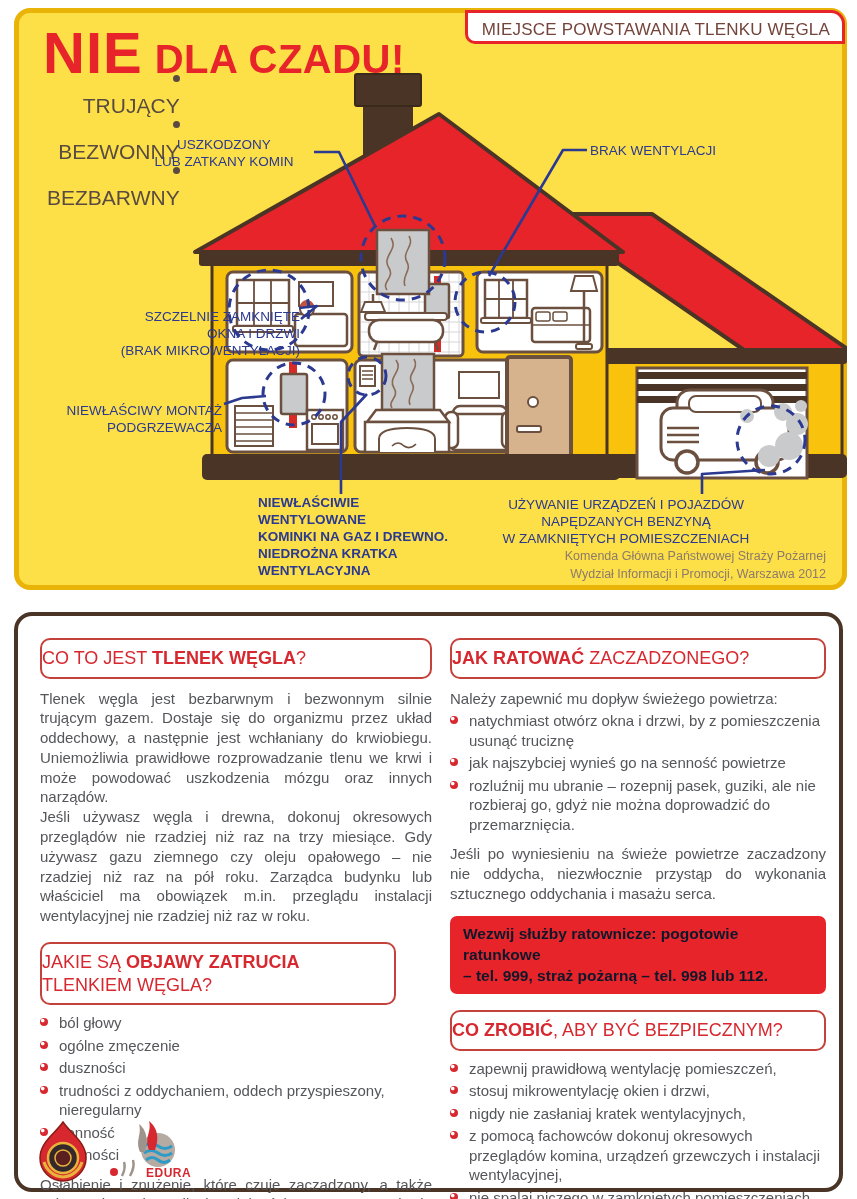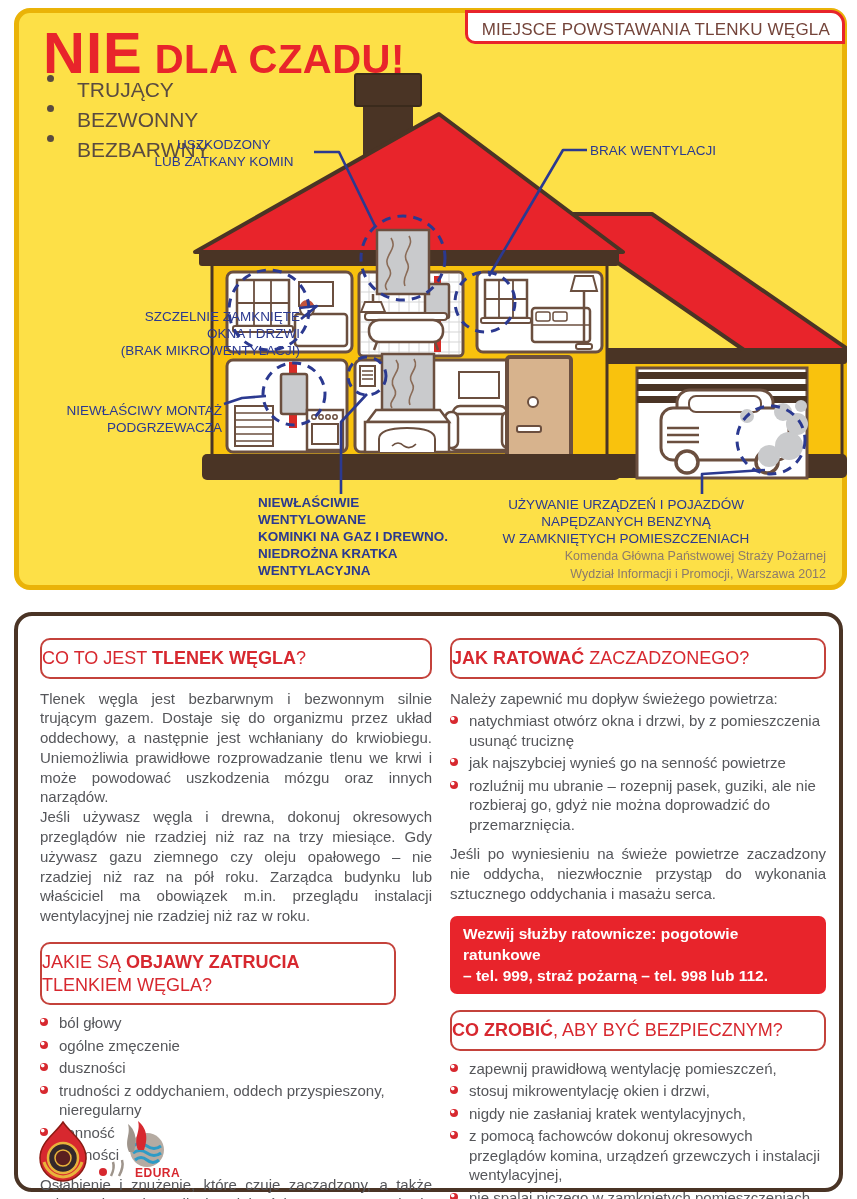--- a/index.html
+++ b/index.html
@@ -7,21 +7,21 @@
        font-family:"Liberation Sans", sans-serif;overflow:hidden;}
   .preline{white-space:pre-line;}
 
   
   .panel-top{position:absolute;left:14px;top:8px;width:823px;height:572px;
     border:5px solid #eab308;border-radius:16px;background:#fde047;}
   .title-row{position:absolute;left:24px;top:6px;display:flex;align-items:baseline;gap:12px;color:#E8242B;}
   .title-lead{font-size:58px;font-weight:800;letter-spacing:1px;}
   .title-rest{font-size:40px;font-weight:800;letter-spacing:.5px;}
   .subtitle{position:absolute;left:28px;top:62px;color:#5A4B40;font-size:21px;line-height:1.42;}
-  .subtitle .srow{display:flex;align-items:flex-start;gap:23px;}
+  .subtitle .srow{display:flex;align-items:flex-end;gap:9px;flex-direction:column;}
   .sdot{width:7px;height:7px;border-radius:50%;background:#5A4B40;flex:0 0 auto;}
   .diagram-heading{position:absolute;top:-3px;right:-3px;border:3px solid #E8242B;
     border-radius:0 14px 0 10px;background:#fff;padding:7px 12px 1px 14px;
     color:#74443A;font-size:17px;letter-spacing:.2px;}
   .house-svg{position:absolute;left:58px;top:49px;width:770px;height:500px;}
   .hl{position:absolute;color:#2B3990;font-size:13.5px;line-height:1.26;font-weight:500;}
   .hl-chimney{left:117px;top:123px;width:176px;text-align:center;}
   .hl-vent{left:571px;top:129px;}
   .hl-windows{left:36px;top:295px;width:245px;text-align:right;}
   .hl-heater{left:26px;top:389px;width:177px;text-align:right;}
@@ -38,23 +38,23 @@
   .col-right{left:432px;width:376px;}
   .hbox{border:2px solid #C4423B;border-radius:10px;padding:7px 0;color:#D7282F;
     font-size:18px;line-height:1.25;margin-top:22px;background:#fff;}
   .hbox .b{font-weight:800;}
   .body-p{color:#55565A;font-size:15px;line-height:1.32;text-align:justify;margin:10px 0 0 0;}
   .body-p.nogap{margin-top:0;}
   ul.rlist{list-style:none;margin:8px 0 0 0;padding:0;color:#55565A;font-size:15px;line-height:1.3;}
   ul.rlist li{display:flex;gap:11px;margin:3px 0;}
   .bdot{flex:0 0 auto;width:8px;height:8px;margin-top:5px;border-radius:50%;
     background:radial-gradient(circle at 34% 32%, #ffffff 0 1.4px, #D7282F 2.2px);}
-  .alert-box{margin-top:12px;background:#E8242B;color:#ffffff;border-radius:7px;
+  .alert-box{margin-top:12px;background:#E8242B;color:#0f172a;border-radius:7px;
     padding:8px 13px;font-size:15.5px;font-weight:600;line-height:1.35;}
-  .logos{position:absolute;left:18px;bottom:6px;display:flex;align-items:flex-end;gap:5px;}
+  .logos{position:absolute;left:18px;bottom:6px;display:flex;align-items:flex-end;gap:16px;}
   .edura-wrap{position:relative;width:96px;height:62px;}
   .edura-label{position:absolute;left:40px;bottom:2px;color:#D7282F;font-weight:800;font-size:12px;letter-spacing:.5px;}
 </style>
 </head>
 <body>
 
 <div class="panel-top">
 
   <div class="title-row">
     <span class="title-lead">NIE</span>

